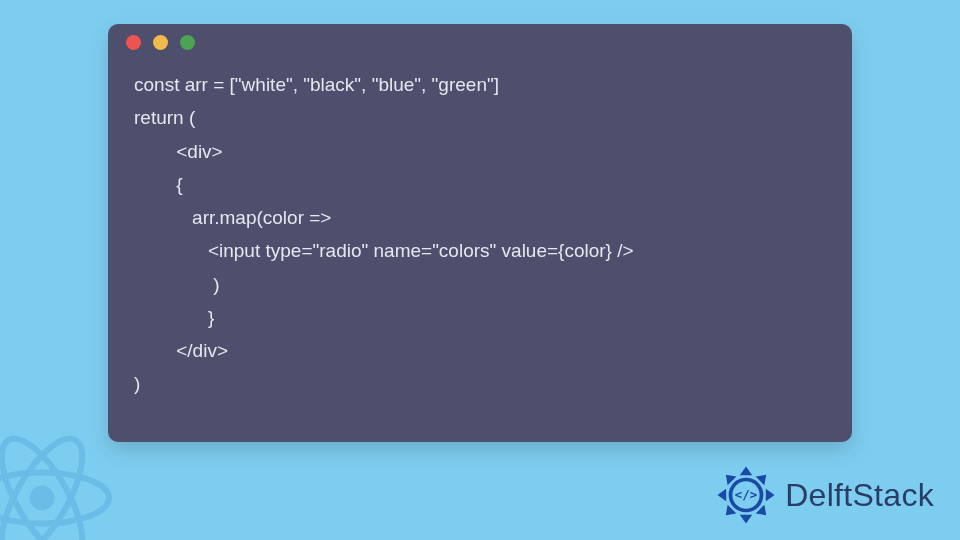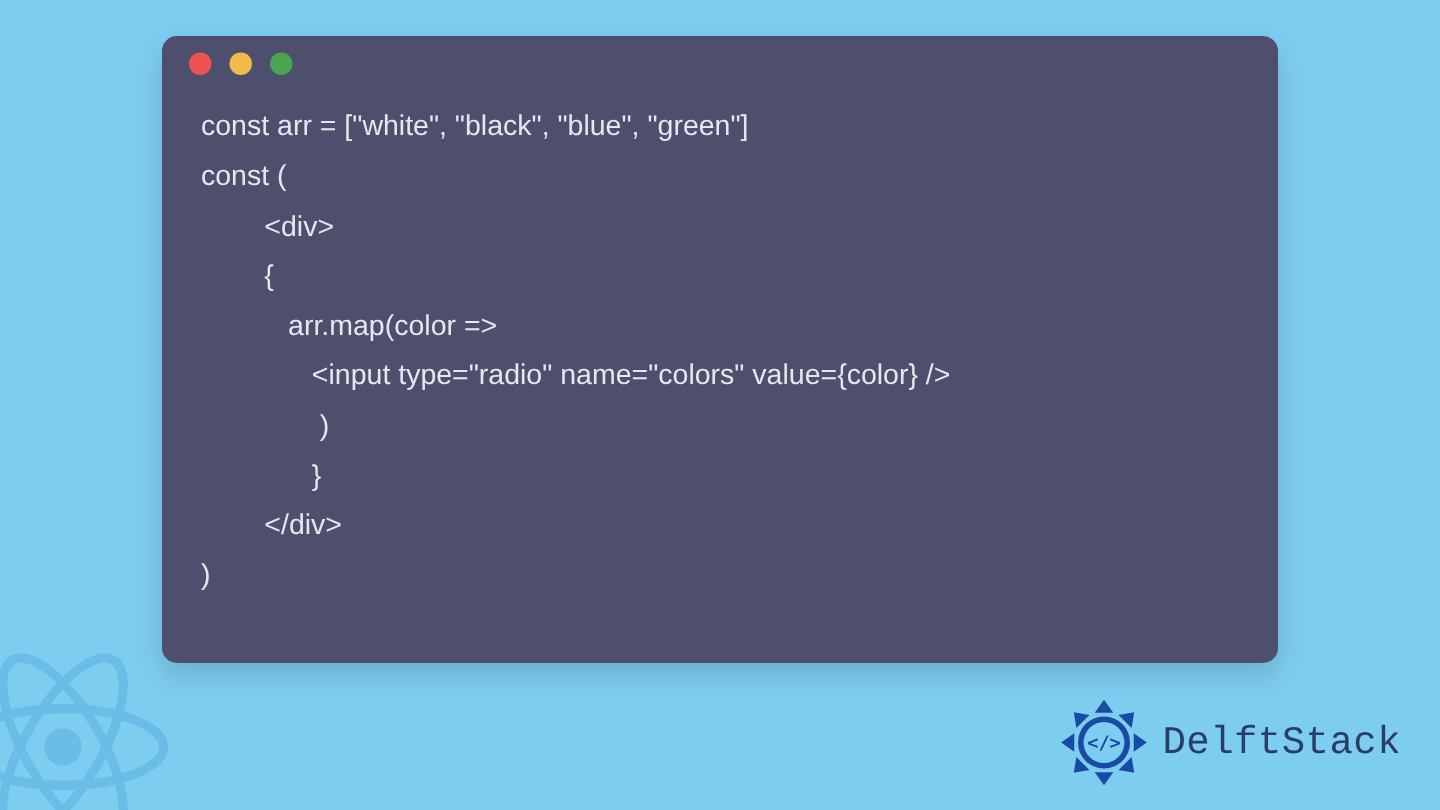--- a/index.html
+++ b/index.html
@@ -60,38 +60,37 @@
     display: flex;
     align-items: center;
     gap: 8px;
   }
   .brand-logo {
     width: 62px;
     height: 62px;
   }
   .brand-logo svg { width: 100%; height: 100%; display: block; }
   .brand-text {
-    font-size: 26px;
+    font-size: 32px;
     font-weight: 500;
     color: #2a3d66;
     letter-spacing: 0.3px;
-    font-family: Liberation Mono, monospace;
   }
 </style>
 </head>
 <body>
 
 <div class="code-window">
   <div class="titlebar">
     <div class="dot red"></div>
     <div class="dot yellow"></div>
     <div class="dot green"></div>
   </div>
   <div class="code-body"><span>const arr = ["white", "black", "blue", "green"]</span>
-<span>const (</span>
+<span>return (</span>
 <span>        &lt;div&gt;</span>
 <span>        {</span>
 <span>           arr.map(color =&gt;</span>
 <span>              &lt;input type="radio" name="colors" value={color} /&gt;</span>
 <span>               )</span>
 <span>              }</span>
 <span>        &lt;/div&gt;</span>
 <span>)</span></div>
 </div>
 

